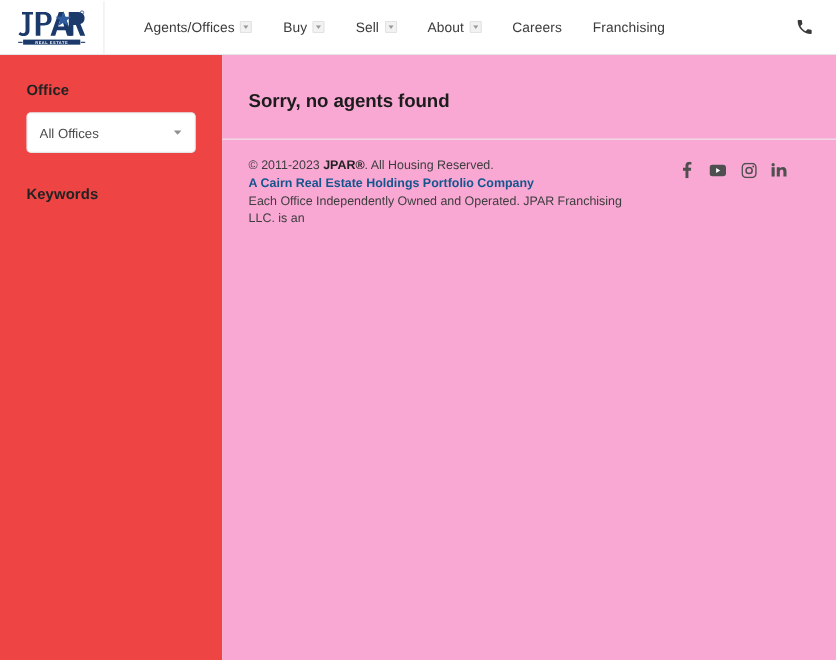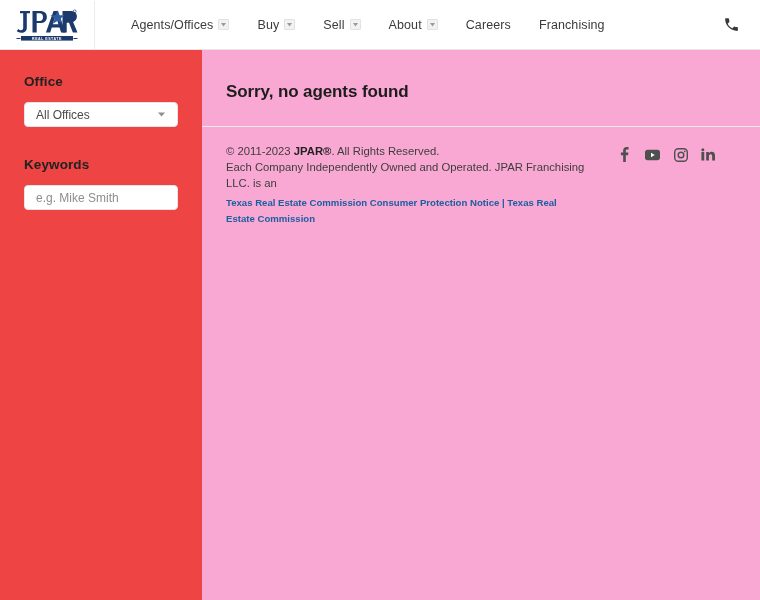--- a/index.html
+++ b/index.html
@@ -79,21 +79,21 @@
   .filter-label {
     font-size: 13.5px;
     font-weight: bold;
     color: #222222;
     margin-bottom: 13px;
     letter-spacing: 0.1px;
   }
   .select-box, .text-input {
     position: relative;
     width: 154px;
-    height: 25px;
+    height: 37px;
     background: #ffffff;
     border: 1px solid #e4e4e4;
     border-radius: 4px;
     display: flex;
     align-items: center;
     padding: 0 11px;
     font-size: 12px;
     color: #4a4a4a;
     cursor: pointer;
   }
@@ -272,47 +272,44 @@
           <svg width="7" height="5" viewBox="0 0 7 5">
               <path d="M0 0.6 h7 L3.5 4.4 Z" fill="#8f8f8f"></path>
             </svg>
         </span>
       </div>
     </div>
 
 
     <div class="filter-group">
       <div class="filter-label">Keywords</div>
-      <div class="text-input">
-        <span class="ph">e.g. Mike Smith</span>
-      </div>
     </div>
 
   </div>
 
   <div class="main">
 
     <div class="page-title">Sorry, no agents found</div>
 
     <div class="divider"></div>
 
     <div class="footer">
 
       <div class="footer-text">
 
         <div class="f-line">
-          <span>© 2011-2023 </span><b>JPAR®</b><span>. All Rights Reserved.</span>
+          <span>© 2011-2023 </span><b>JPAR®</b><span>. All Housing Reserved.</span>
         </div>
 
-
-        <div class="f-line">Each Company Independently Owned and Operated. JPAR Franchising LLC. is an</div>
+        <a class="f-link">A Cairn Real Estate Holdings Portfolio Company</a>
+
+        <div class="f-line">Each Office Independently Owned and Operated. JPAR Franchising LLC. is an</div>
 
         <div class="f-spacer"></div>
 
-        <a class="f-link-sm">Texas Real Estate Commission Consumer Protection Notice | Texas Real Estate Commission</a>
 
         <div class="f-spacer"></div>
 
 
       </div>
 
       <div class="socials">
 
         <span class="social-icon">
           <svg width="9" height="15" viewBox="0 0 10 18">

